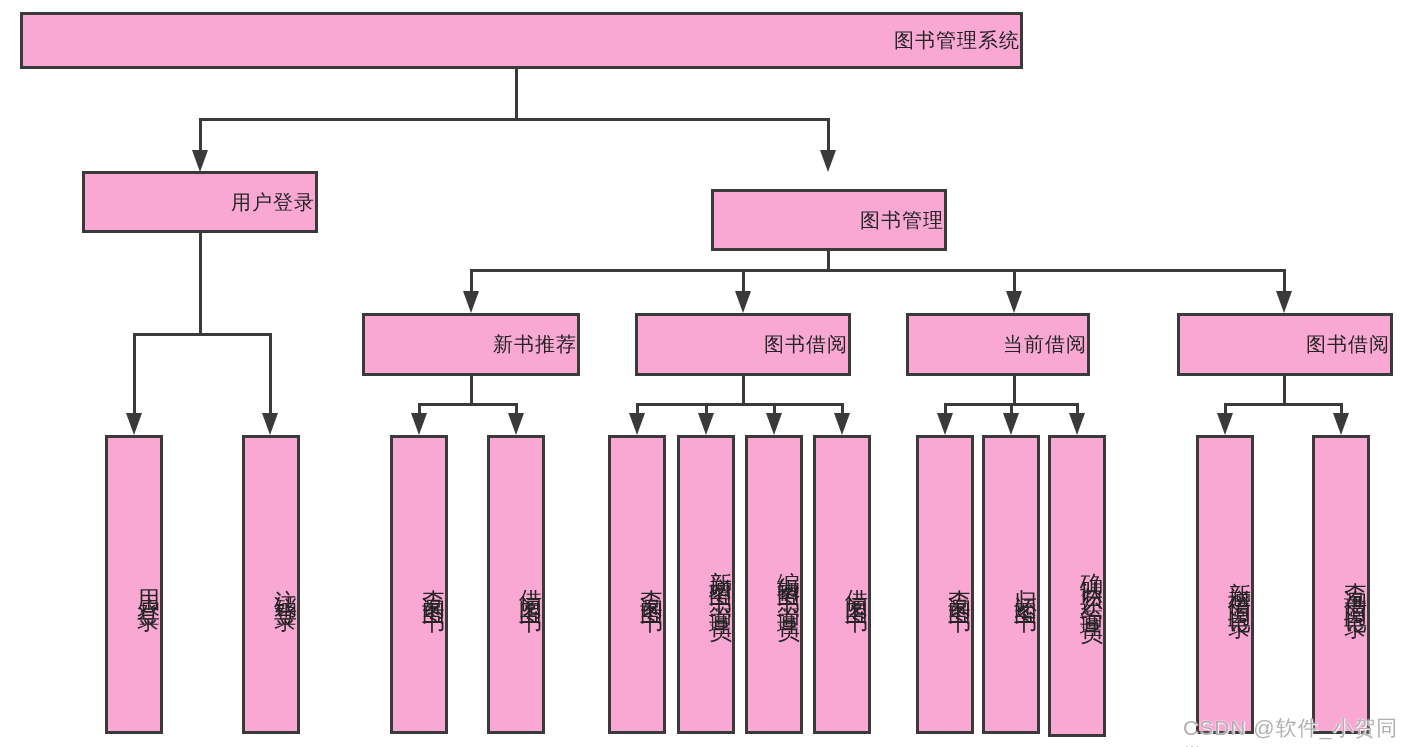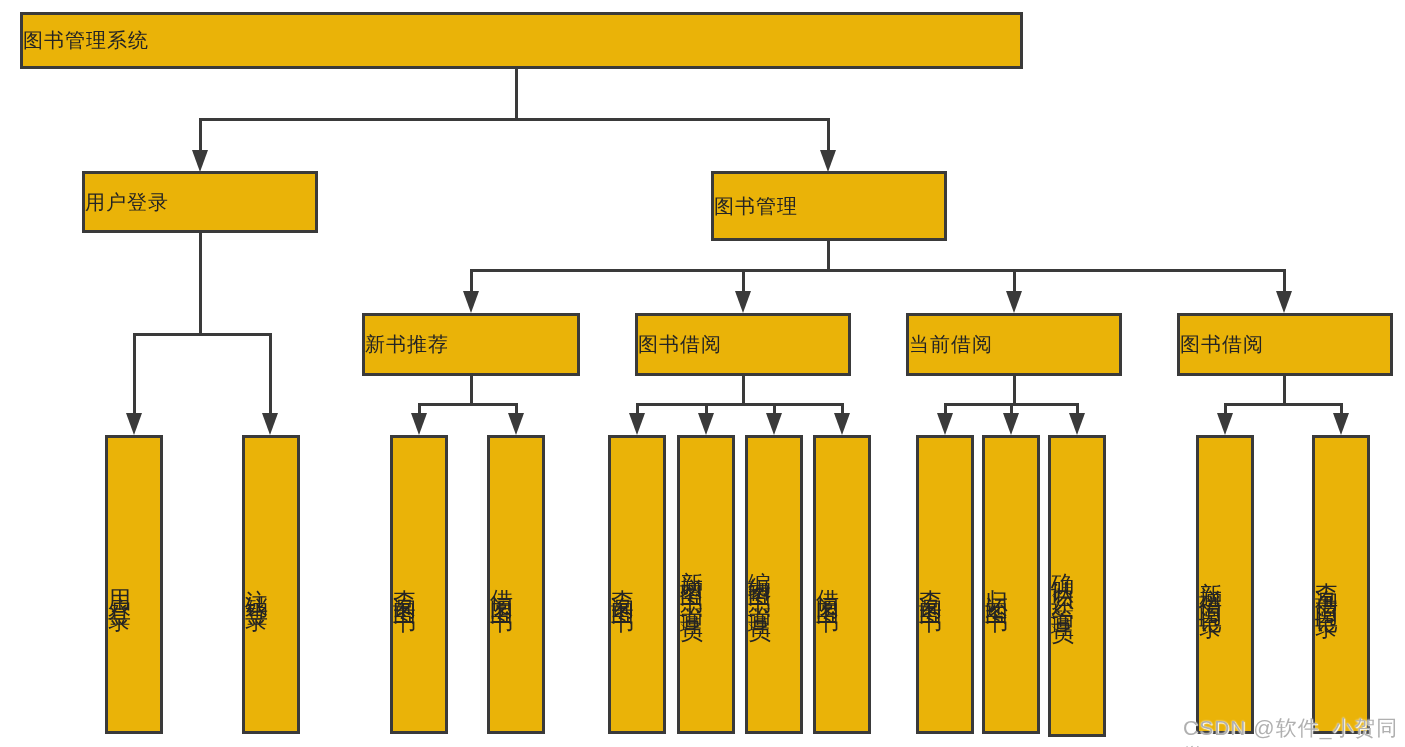--- a/index.html
+++ b/index.html
@@ -1,22 +1,22 @@
 <!DOCTYPE html>
 <html><head>
 <meta charset="utf-8">
 <style>
   html,body{margin:0;padding:0;background:#ffffff;}
   .canvas{
     position:relative;width:1405px;height:747px;background:#ffffff;
     font-family:"Liberation Sans",sans-serif;overflow:hidden;
   }
   .box{
-    position:absolute;background:#eab308;border:3px solid #3a3a3a;
-    box-sizing:border-box;display:flex;align-items:center;justify-content:flex-start;
+    position:absolute;background:#f9a8d4;border:3px solid #3a3a3a;
+    box-sizing:border-box;display:flex;align-items:center;justify-content:flex-end;
     color:#242424;font-size:20px;letter-spacing:1px;z-index:2;
   }
   .leaf span{
     writing-mode:vertical-rl;text-orientation:mixed;
     font-size:23px;letter-spacing:7px;line-height:1;color:#242424;
   }
   .h,.v{position:absolute;background:#3a3a3a;z-index:1;}
   .h{height:3px;} .v{width:3px;}
   .arrow{
     position:absolute;width:0;height:0;z-index:1;
@@ -35,33 +35,33 @@
 <div class="canvas">
 
   <div class="box" style="left:20px;top:12px;width:1003px;height:57px;">
     <span>图书管理系统</span>
   </div>
 
   <div class="box" style="left:82px;top:171px;width:236px;height:62px;">
     <span>用户登录</span>
   </div>
 
-  <div class="box" style="left:711px;top:171px;width:236px;height:70px;">
+  <div class="box" style="left:711px;top:189px;width:236px;height:62px;">
     <span>图书管理</span>
   </div>
 
   <div class="box" style="left:362px;top:313px;width:218px;height:63px;">
     <span>新书推荐</span>
   </div>
 
   <div class="box" style="left:635px;top:313px;width:216px;height:63px;">
     <span>图书借阅</span>
   </div>
 
-  <div class="box" style="left:906px;top:313px;width:216px;height:63px;">
+  <div class="box" style="left:906px;top:313px;width:184px;height:63px;">
     <span>当前借阅</span>
   </div>
 
   <div class="box" style="left:1177px;top:313px;width:216px;height:63px;">
     <span>图书借阅</span>
   </div>
 
   <div class="box leaf" style="left:105px;top:435px;width:58px;height:299px;">
     <span>用户登录</span>
   </div>

